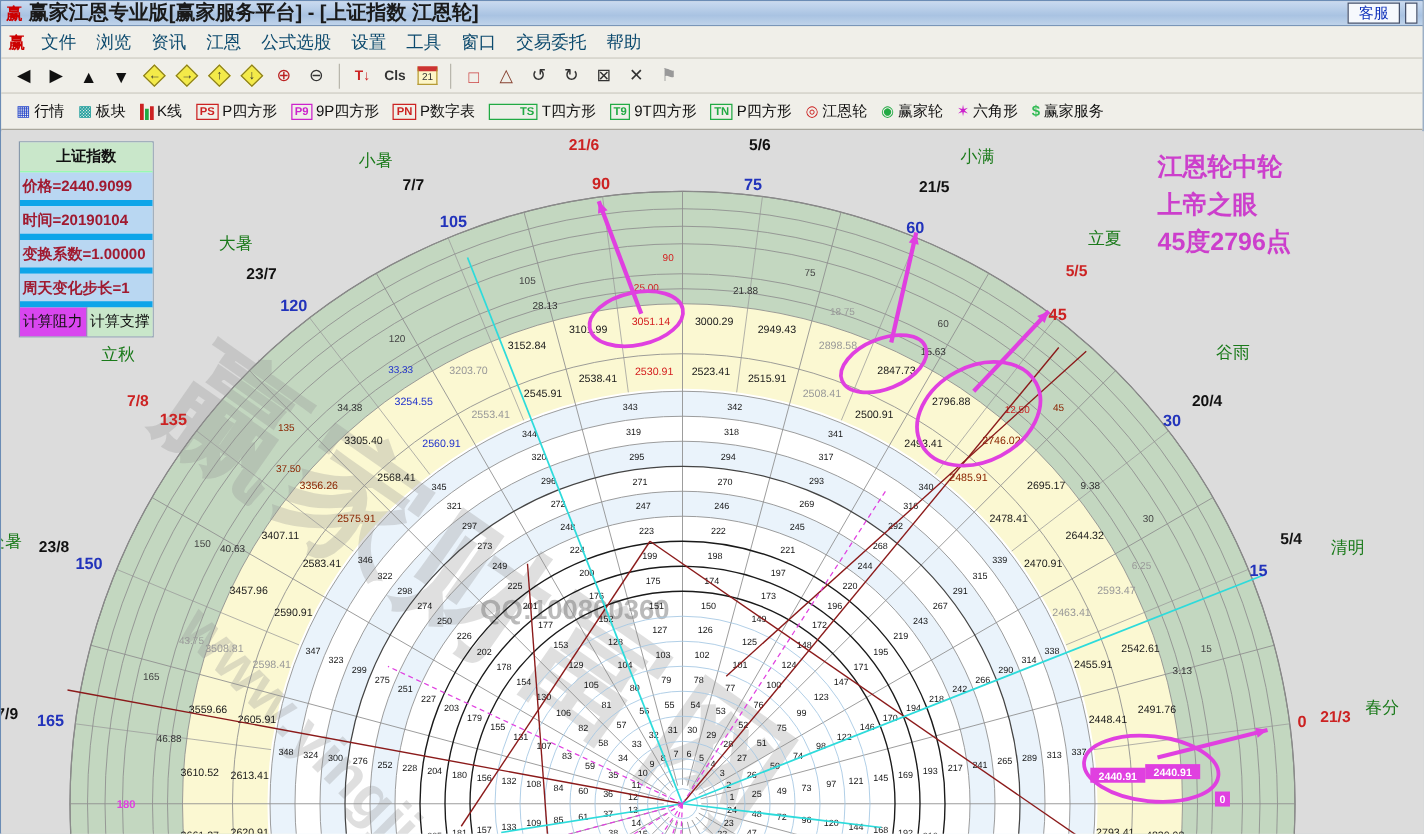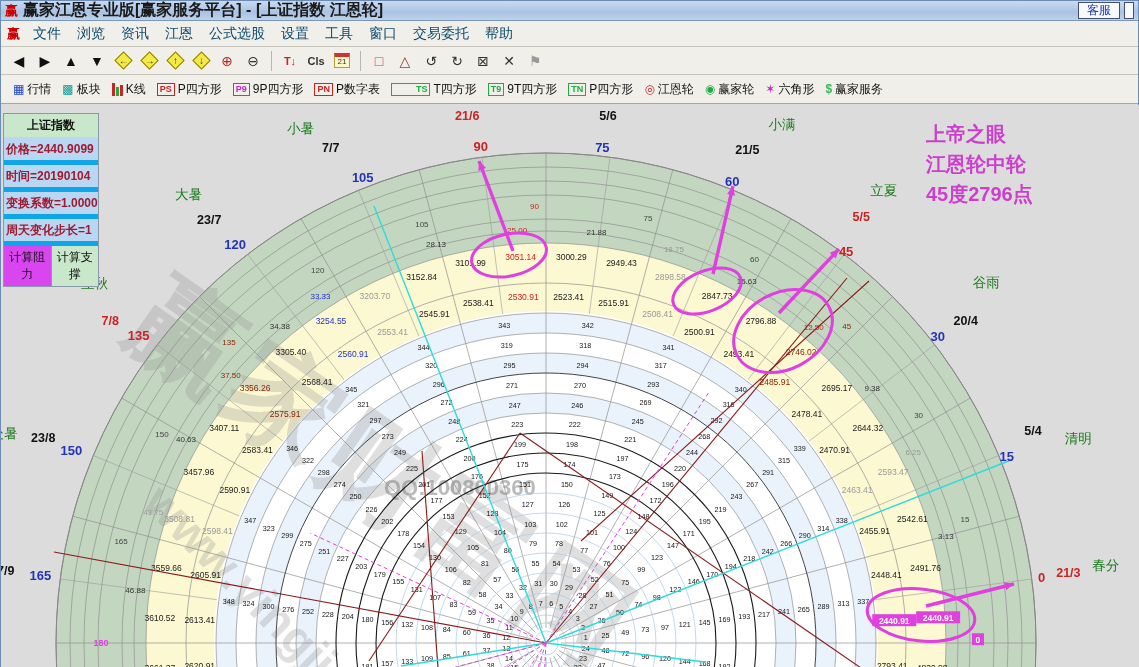--- a/index.html
+++ b/index.html
@@ -43,21 +43,21 @@
   .badge { font-size:9px; font-weight:bold; padding:0 2px; border:1px solid; line-height:11px; }
   .icn { font-size:12px; font-weight:bold; line-height:12px; }
   .kline { display:inline-flex; gap:1px; align-items:flex-end; height:13px; }
   .kline i { width:3px; display:block; }
 
   
   #chart { position:absolute; top:104px; left:0; width:1139px; height:563px; background:#dcdcdc; }
   #wheel-svg { position:absolute; top:0; left:0; }
 
   
-  #panel { position:absolute; top:8px; left:2px; width:96px; font-size:12px;
+  #panel { position:absolute; top:8px; left:14px; width:108px; font-size:12px;
     border:1px solid #8899aa; background:#fff; }
   #panel .hdr { background:#c9e7ca; color:#111; text-align:center; padding:3px 0;
     font-weight:bold; border-bottom:1px solid #8fa; }
   #panel .row { background:#b9d7f2; color:#a01a30; padding:2.5px 2px; border-bottom:5px solid #0ea5e9;
     white-space:nowrap; overflow:hidden; font-weight:bold; }
   #panel .btns { display:flex; }
   #panel .btns div { flex:1; text-align:center; padding:3px 0; cursor:pointer; color:#111; }
   #panel .btn-res { background:#d946ef; border-right:1px solid #8899aa; }
   #panel .btn-sup { background:#c9e7ca; }
 
@@ -650,18 +650,18 @@
           <div class="row">变换系数=1.00000</div>
           <div class="row">周天变化步长=1</div>
         </div>
       <div class="btns">
         <div class="btn-res">计算阻力</div>
         <div class="btn-sup">计算支撑</div>
       </div>
     </div>
 
     <div id="note" style="color: rgb(204, 63, 204);">
+        <div>江恩轮中轮</div>
         <div>上帝之眼</div>
-        <div>江恩轮中轮</div>
         <div>45度2796点</div>
       </div>
   </div>
 </div>
 
 </body></html>

